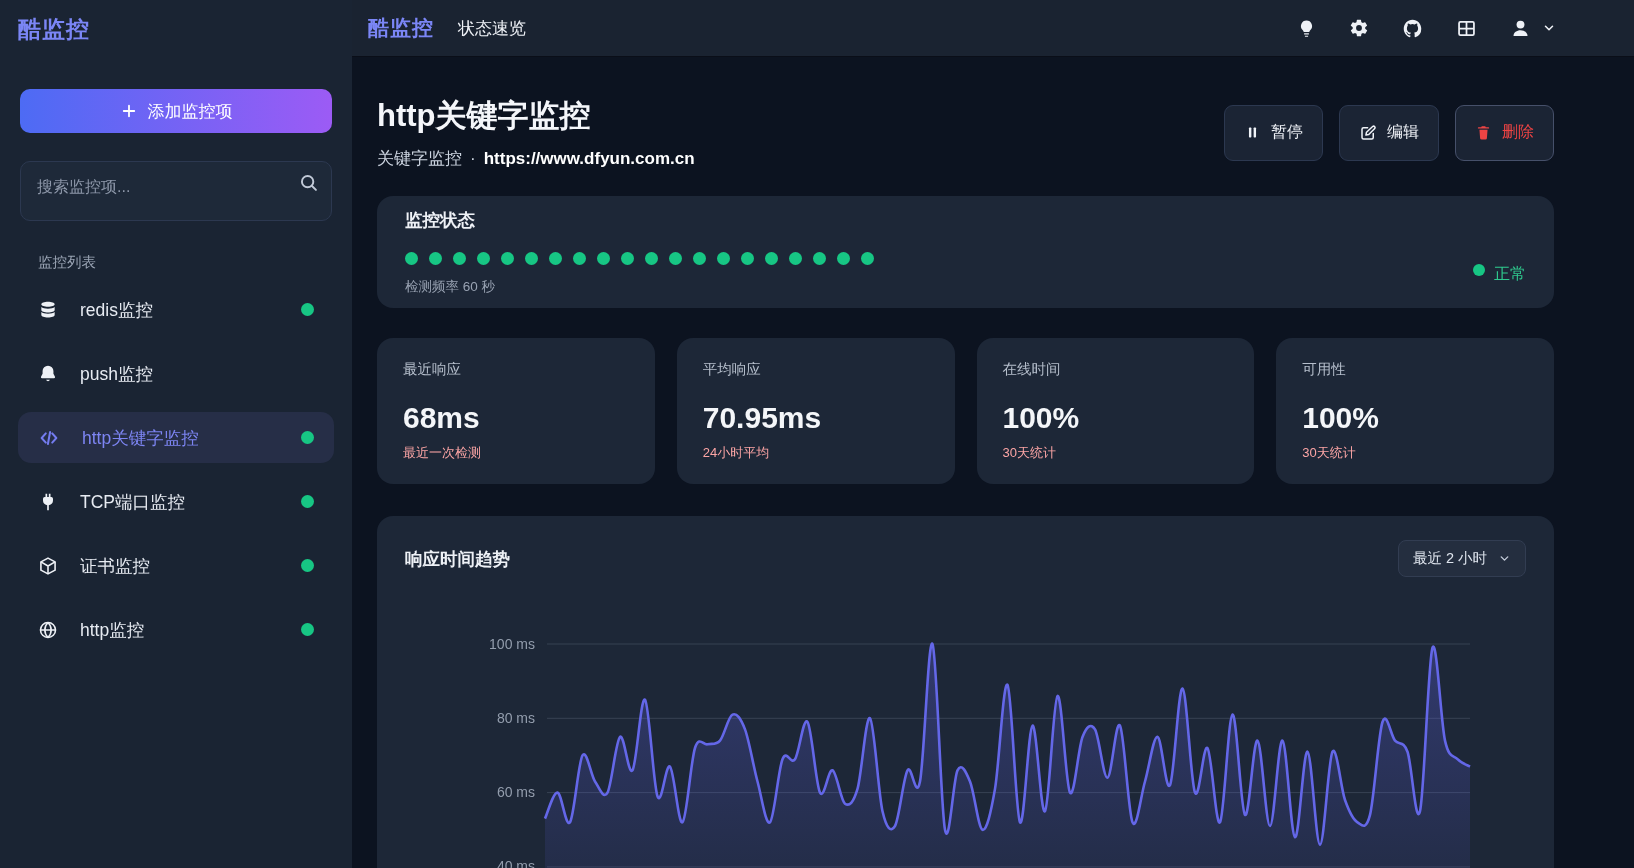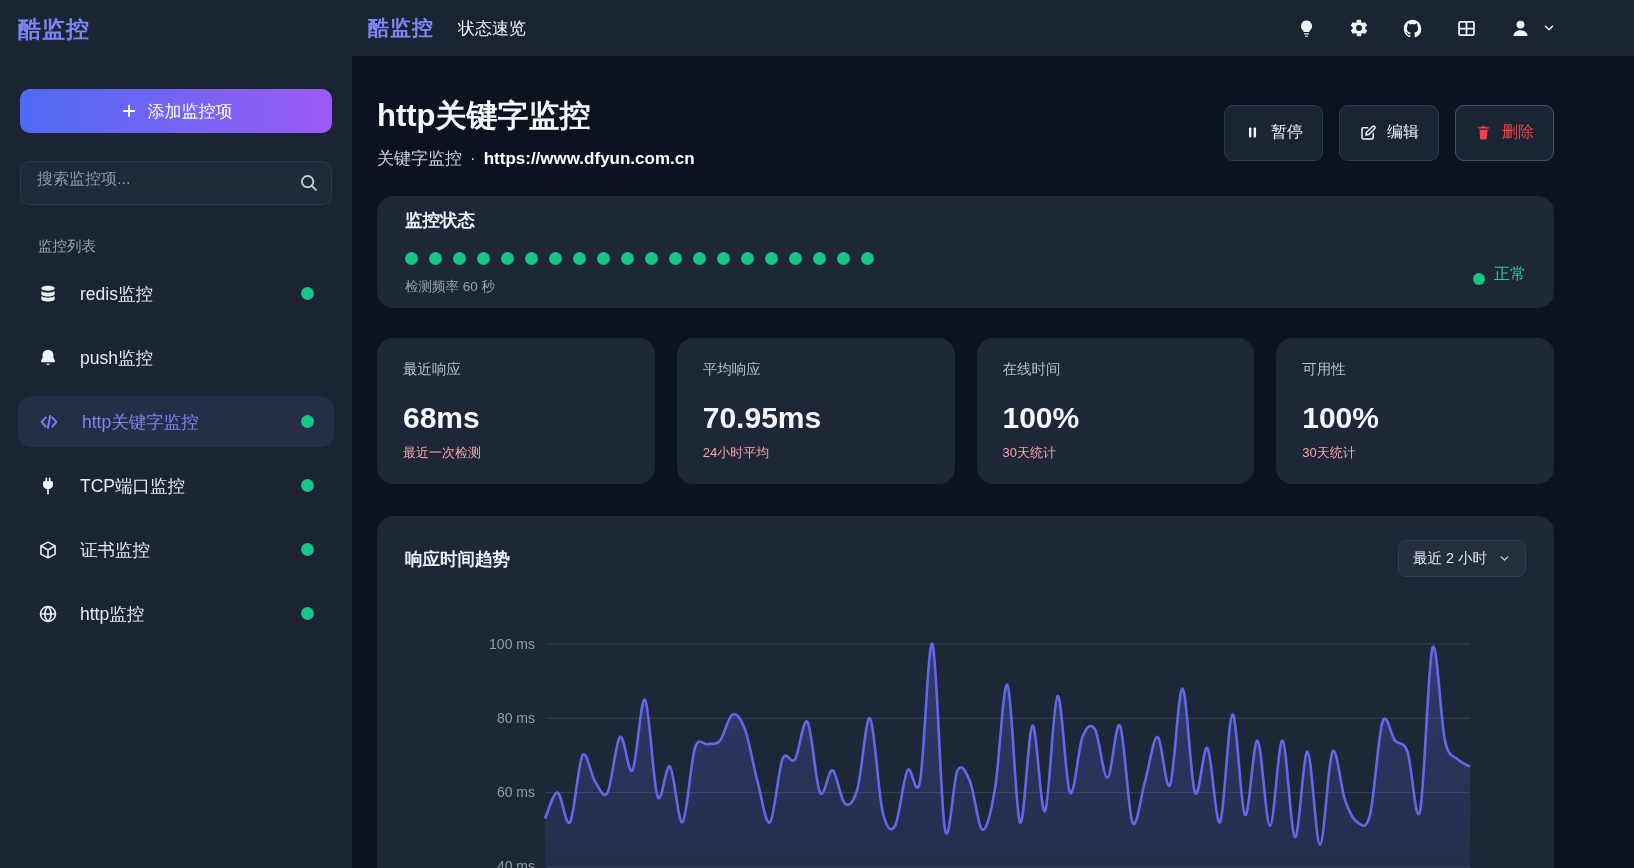--- a/index.html
+++ b/index.html
@@ -20,21 +20,21 @@
   }
   .add-btn {
     display: flex; align-items: center; justify-content: center; gap: 10px;
     width: calc(100% - 40px); height: 44px; margin: 44px 20px 0;
     border: none; border-radius: 10px;
     background: linear-gradient(90deg, #4d6bf4, #9c5bf5);
     color: #fff; font-size: 17px; font-family: Liberation Sans, sans-serif; cursor: pointer;
   }
   .search { position: relative; margin: 28px 20px 0; }
   .search input {
-    width: 100%; height: 44px;
+    width: 100%; height: 60px;
     background: #1e2939; border: 1px solid #2c3850; border-radius: 10px;
     color: #e7ebf2; font-size: 16px; font-family: inherit;
     padding: 0 44px 8px 16px; outline: none;
   }
   .search input::placeholder { color: #8d97a9; }
   .search .icon { position: absolute; right: 13px; top: 11px; color: #c2cad8; }
   .section-label { margin: 32px 0 12px 38px; font-size: 14.5px; color: #9aa4b4; }
   .item {
     display: flex; align-items: center; gap: 22px;
     margin: 0 18px 13px; padding: 0 20px; height: 51px;
@@ -73,21 +73,21 @@
   .actions button .icon { display: flex; }
   .actions button.danger { border-color: #46506a; color: #ef4444; }
 
   .card { background: #1d2737; border-radius: 16px; }
   .card-title { font-size: 17.5px; font-weight: 600; color: #eef1f6; }
 
   .status-card { margin-top: 26px; padding: 12px 28px; }
   .status-row { display: flex; align-items: center; justify-content: space-between; margin-top: 20px; }
   #status-dots { display: flex; gap: 11px; }
   .freq { margin-top: 13px; font-size: 13.5px; color: #98a2b2; }
-  .chip { display: flex; align-items: flex-end; gap: 9px; color: #2fc98e; font-size: 16px; }
+  .chip { display: flex; align-items: flex-start; gap: 9px; color: #2fc98e; font-size: 16px; }
   .chip-dot { width: 12px; height: 12px; border-radius: 50%; background: #17c684; }
 
   .stats { display: grid; grid-template-columns: repeat(4, 1fr); gap: 22px; margin-top: 30px; }
   .stat { background: #1d2737; border-radius: 16px; padding: 22px 26px; }
   .stat .label { font-size: 14.5px; color: #b6bfcc; }
   .stat .value { font-size: 30px; line-height: 36px; font-weight: bold; color: #f4f6f9; margin-top: 21px; }
   .stat .sub { font-size: 13px; color: #fca5a5; margin-top: 8px; }
 
   .chart-card { margin-top: 32px; padding: 24px 28px 0; height: 430px; }
   .chart-head { display: flex; justify-content: space-between; align-items: center; }

